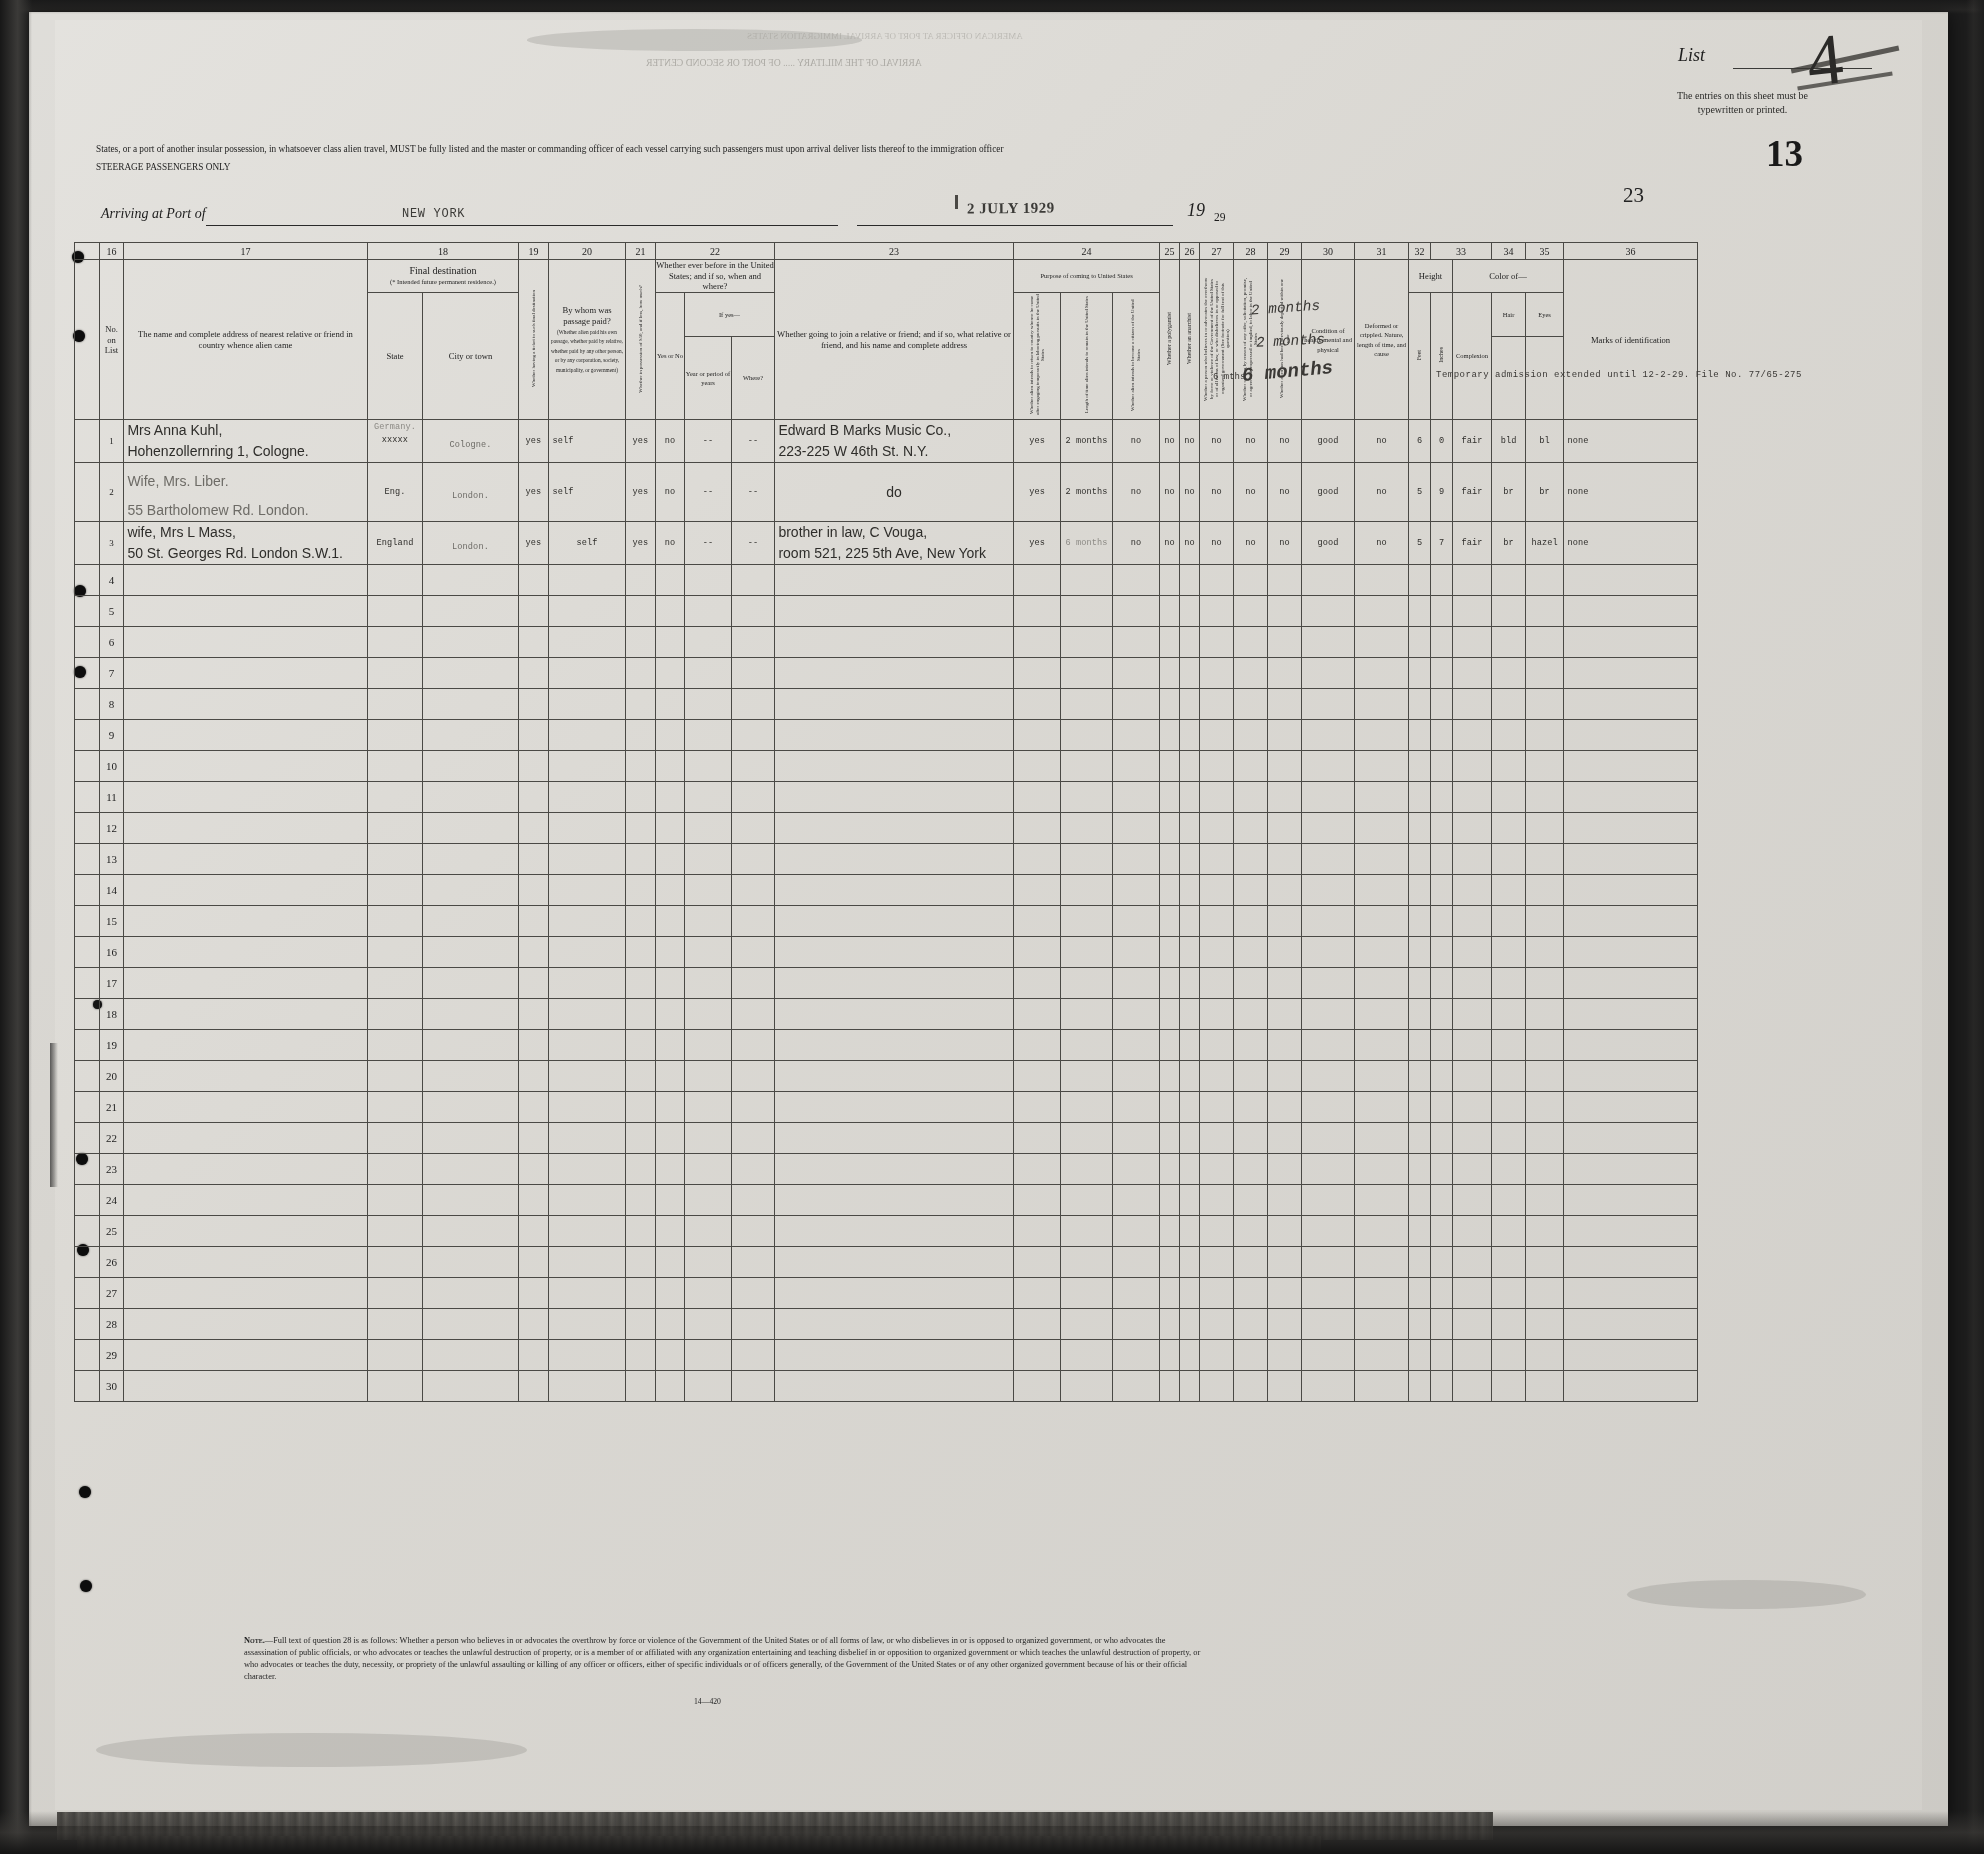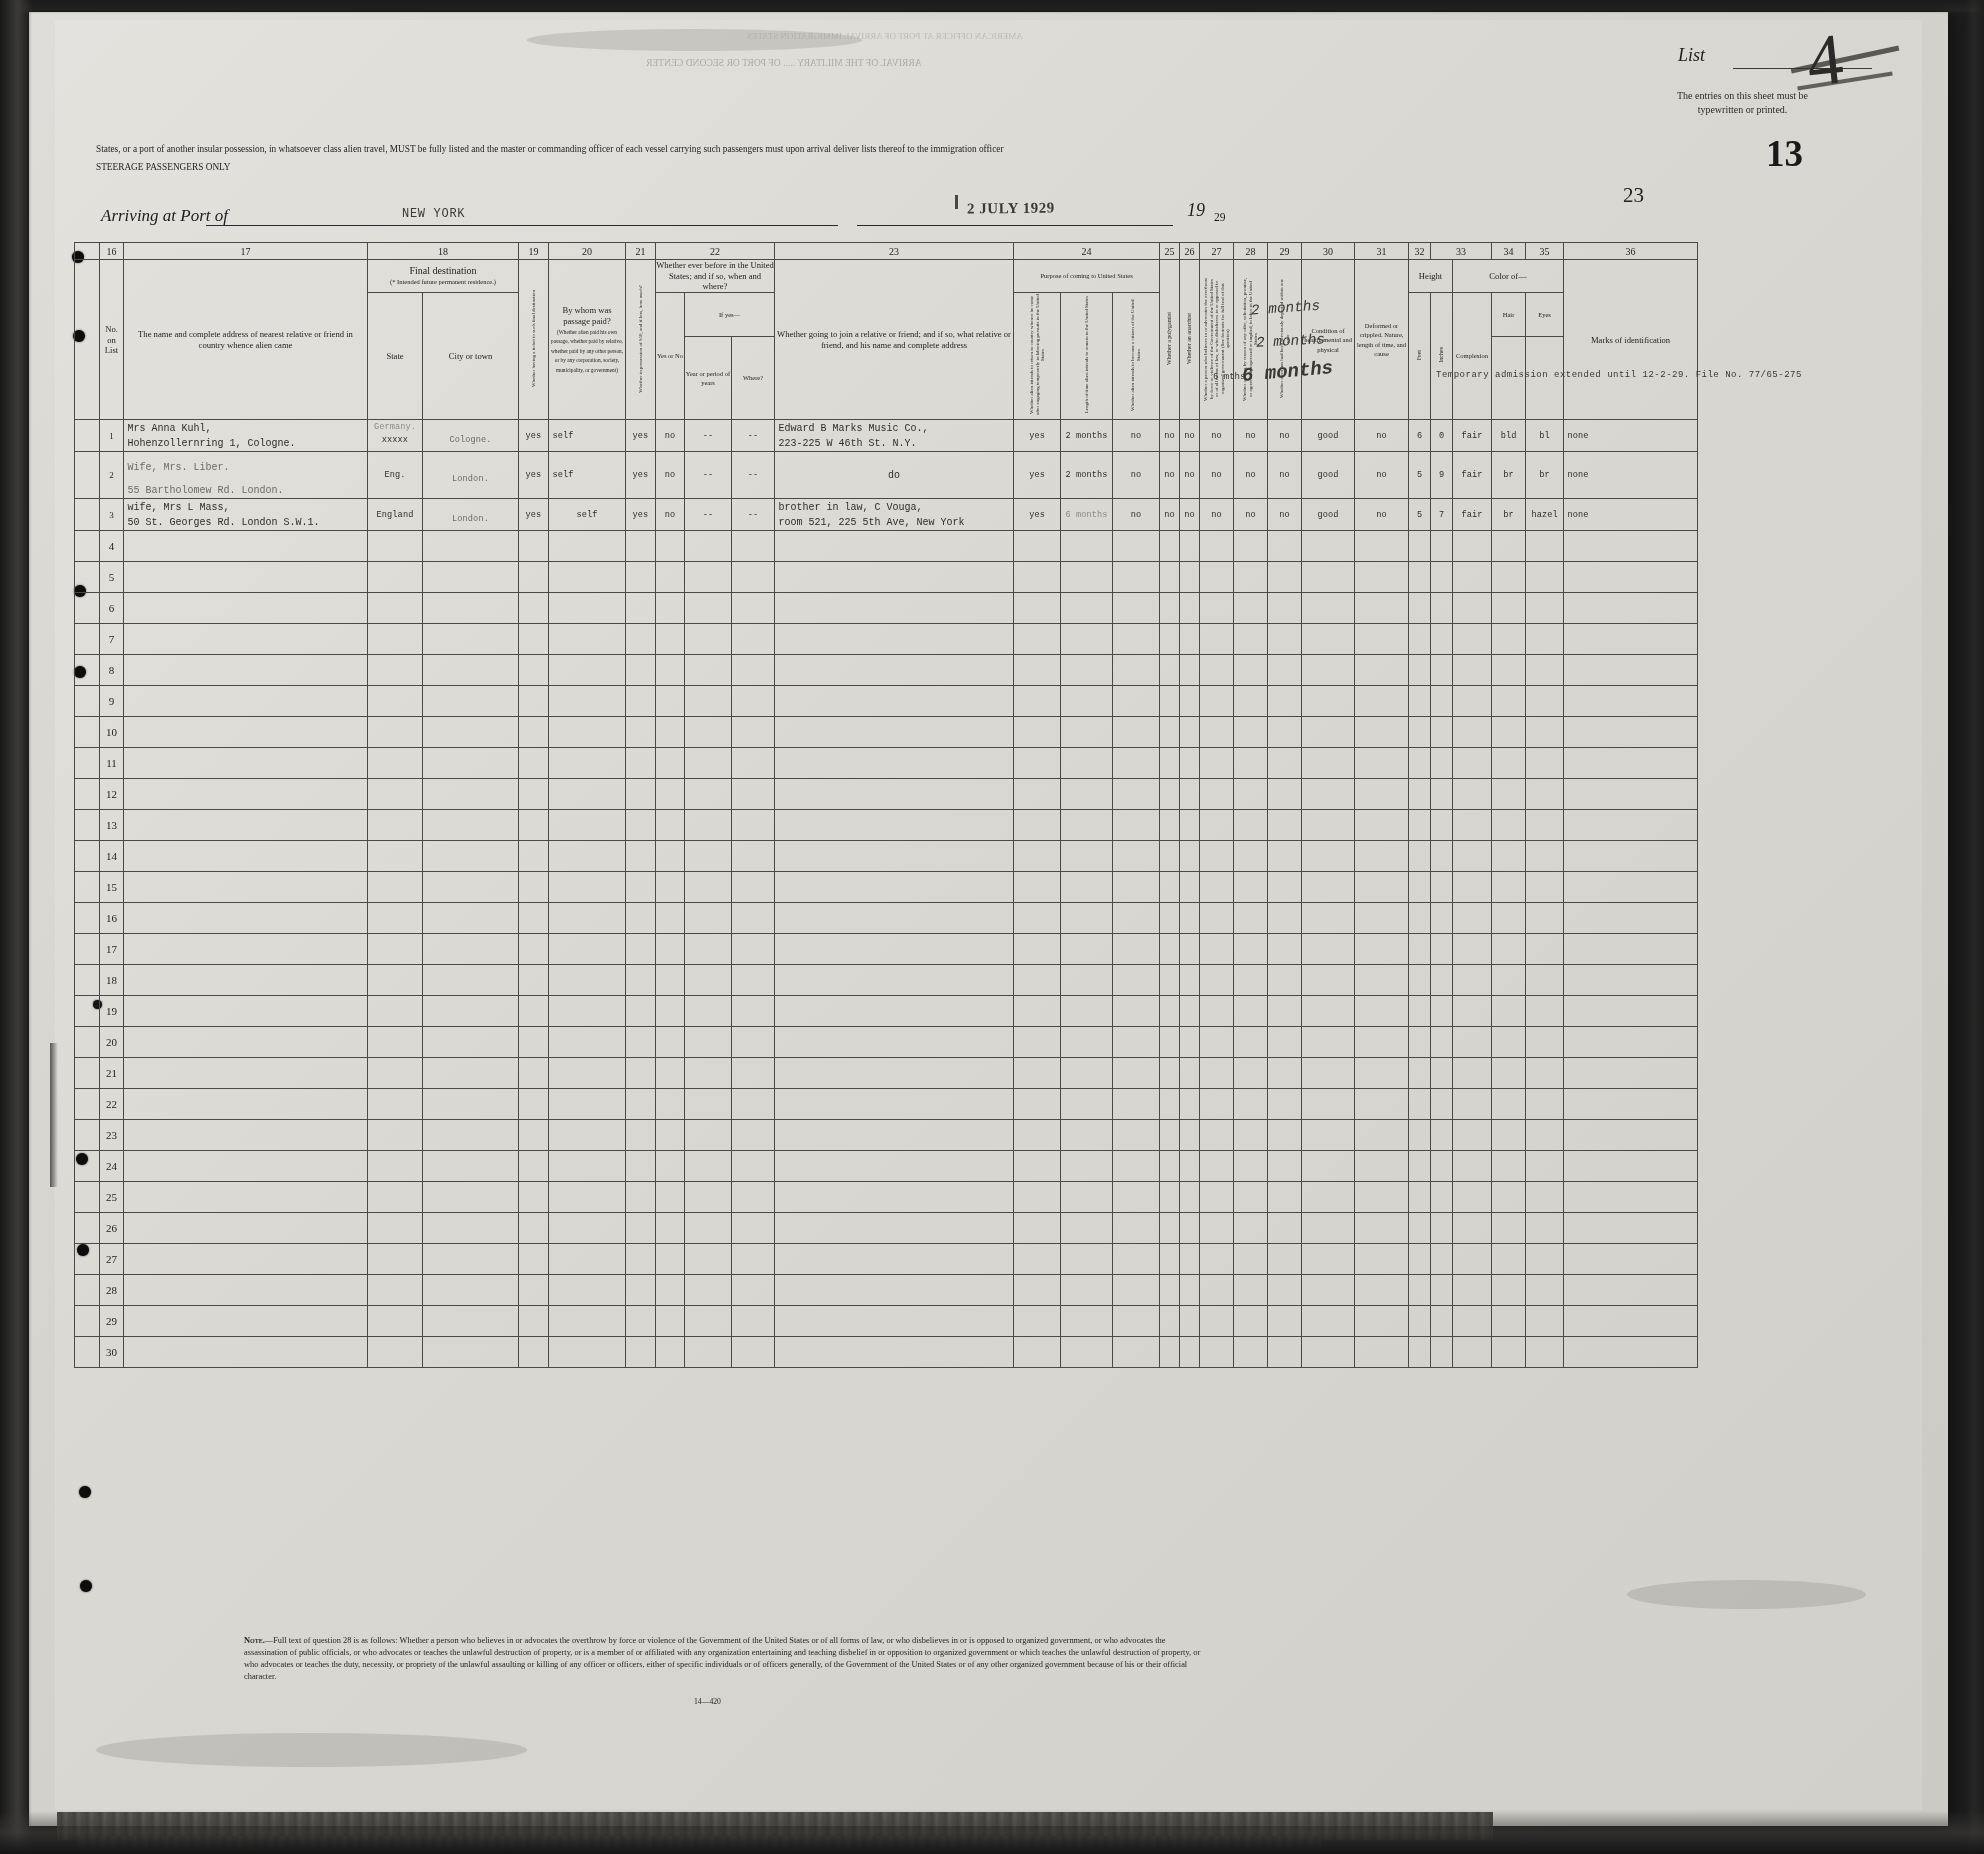--- a/index.html
+++ b/index.html
@@ -92,21 +92,21 @@
     left: 747px; top: 31px;
     font-size: 9px;
     color: #a6a49e;
     transform: scaleX(-1);
     white-space: nowrap;
     opacity: 0.6;
   }
   .arriving-label {
     position: absolute;
     left: 101px; top: 206px;
-    font-size: 17px;
+    font-size: 14px;
     font-style: italic;
     color: #1c1c1c;
     white-space: nowrap;
   }
   .arriving-rule {
     position: absolute;
     left: 206px; top: 225px;
     width: 632px; height: 1px;
     background: #2a2a2a;
   }
@@ -285,22 +285,22 @@
     letter-spacing: 0.1px;
     color: #2e2d2a;
     white-space: nowrap;
     overflow: visible;
   }
   .cellpad.c { text-align: center; }
   .two-line {
     display: block;
     text-align: left;
     padding: 0 3.4px;
-    font-family: Liberation Mono, monospace;
-    font-size: 10px;
+    font-family: Liberation Sans, sans-serif;
+    font-size: 14px;
     color: #2e2d2a;
     line-height: 1.5;
     white-space: nowrap;
   }
   .faint { color: #6d6b66; margin-top: 8px; }
   .vfaint { color: #8c8a85; }
   .hand {
     font-family: "Liberation Serif", serif;
     font-style: italic;
     font-size: 12.4px;

